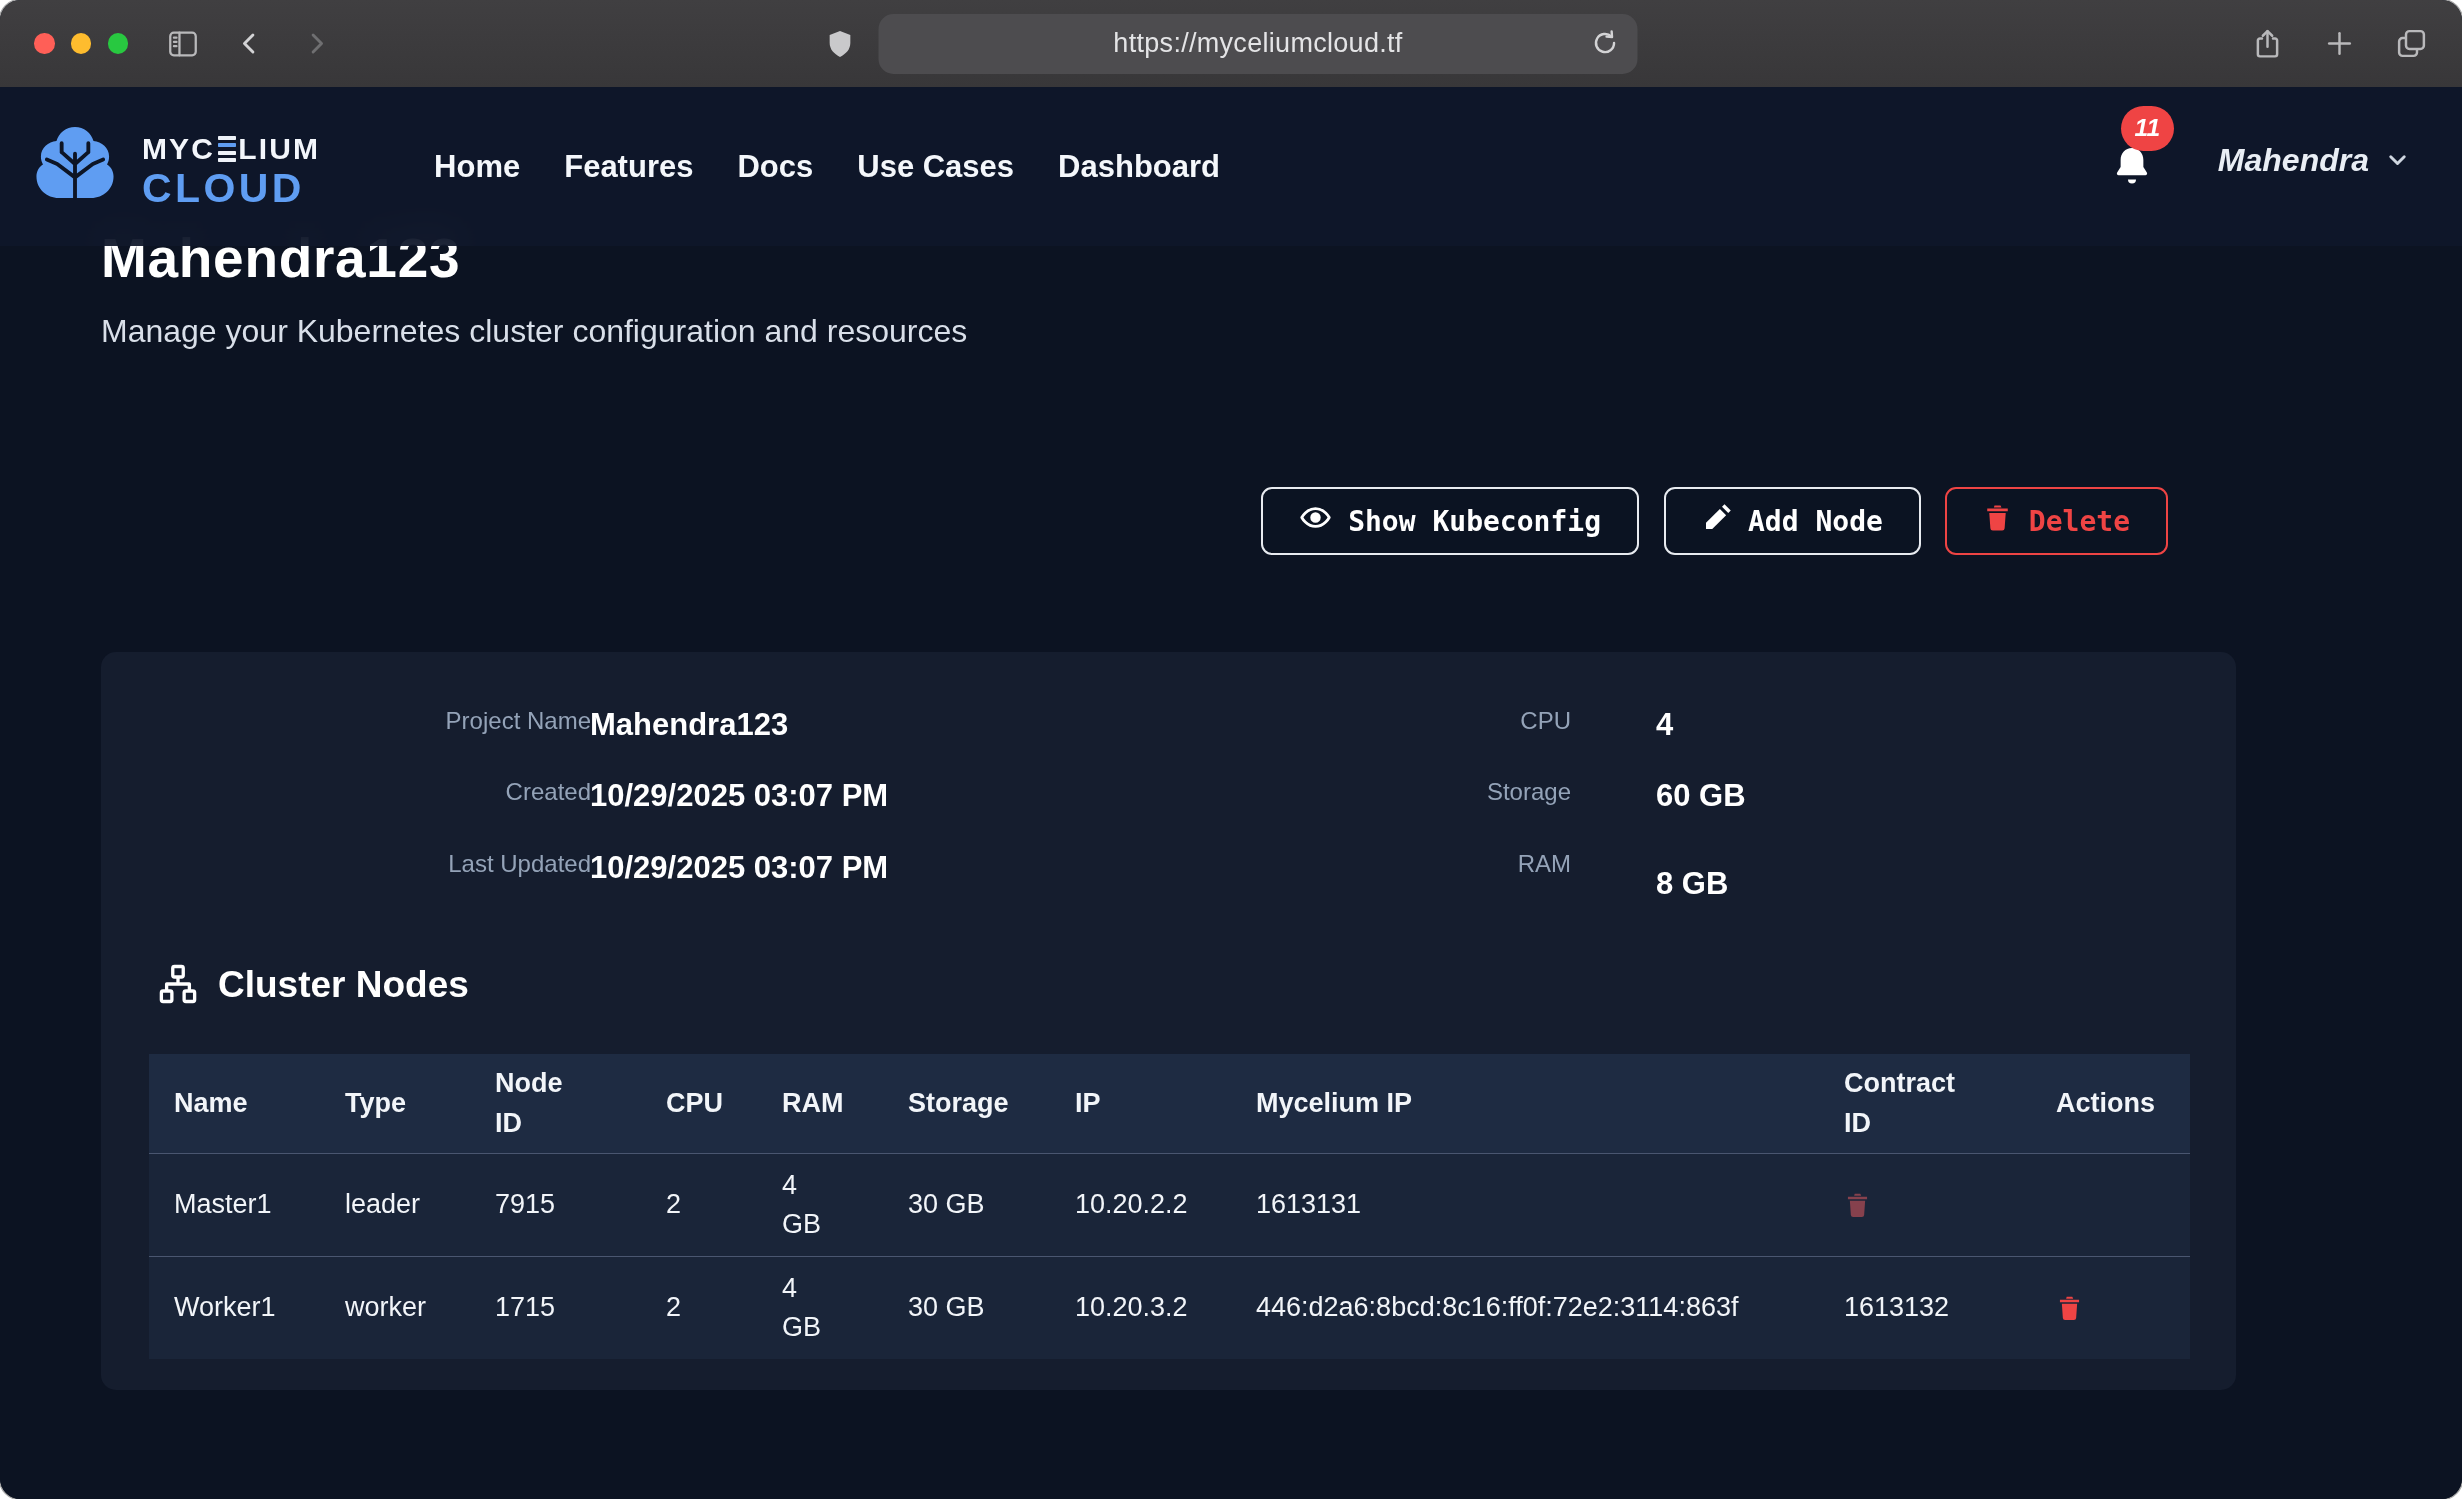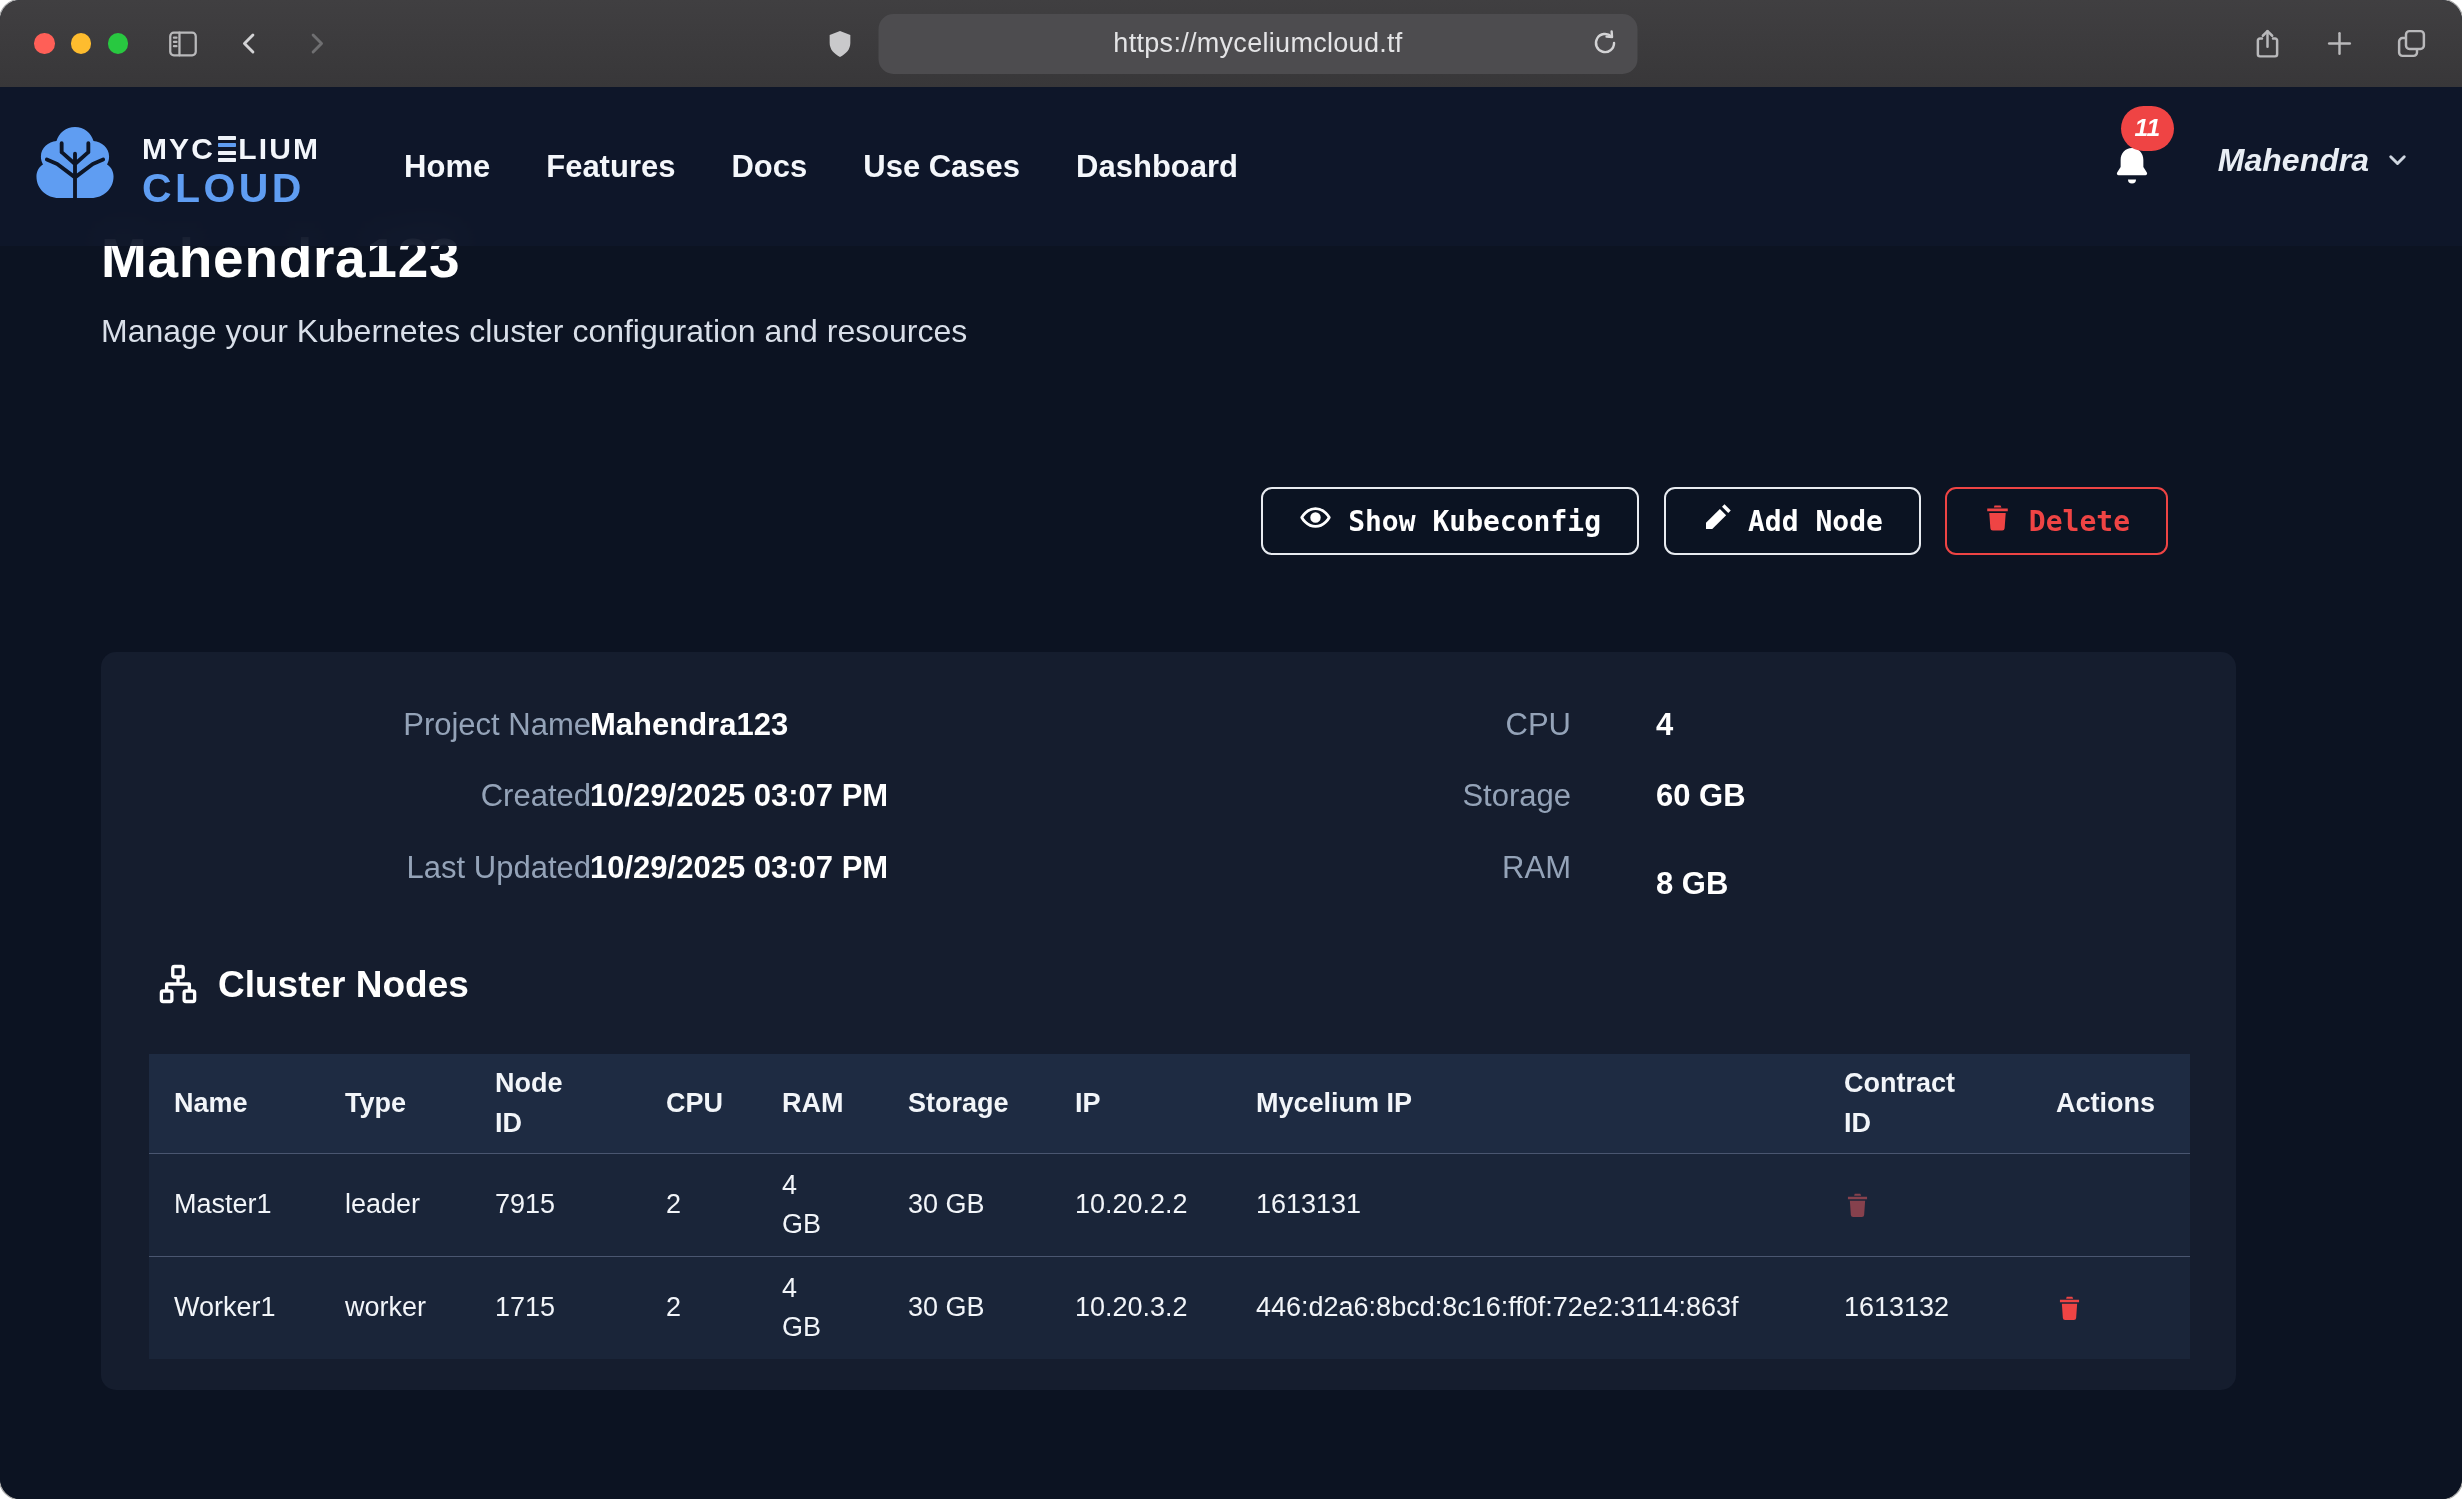--- a/index.html
+++ b/index.html
@@ -33,21 +33,21 @@
   .navbar{position:absolute;z-index:6;top:0;left:0;right:0;height:159px;
     background:rgba(15,23,42,0.88);backdrop-filter:blur(18px);-webkit-backdrop-filter:blur(18px);
     display:flex;align-items:center;padding:0 27px;}
   .brand{display:flex;align-items:flex-end;gap:19px;}
   .brand-text{display:flex;flex-direction:column;line-height:1;}
   .brand-l1{display:flex;align-items:center;font-weight:bold;color:#f3f6fb;font-size:30px;letter-spacing:2.1px;}
   .ebar{display:inline-flex;flex-direction:column;gap:3.4px;margin:0 2.7px;}
   .ebar i{width:18px;height:4.1px;background:#eef2f8;border-radius:0.7px;display:block;}
   .ebar i:nth-child(2){background:#5f9df2;}
   .brand-l2{font-weight:bold;color:#5f9df2;font-size:41px;letter-spacing:3.4px;margin-top:4.1px;}
-  .nav-links{display:flex;gap:56px;margin-left:84px;}
+  .nav-links{display:flex;gap:44px;margin-left:114px;}
   .nav-link{color:#f4f7fb;font-size:31px;font-weight:bold;cursor:pointer;}
   .nav-right{margin-left:auto;display:flex;align-items:flex-start;gap:64px;padding-right:24px;font-style:italic;}
   .bell-wrap{position:relative;color:#ffffff;cursor:pointer;}
   .badge{position:absolute;top:-36px;left:11px;min-width:53px;height:45px;border-radius:23px;
     background:#ef4444;color:#fff;font-size:24.6px;font-weight:bold;display:flex;align-items:center;justify-content:center;}
   .user-menu{display:flex;align-items:center;gap:15px;cursor:pointer;}
   .user-name{color:#e9eef5;font-size:32px;font-weight:bold;}
   .user-menu svg{color:#cfd6e0;}
   
   .page-title{position:absolute;left:101px;top:139px;margin:0;font-size:55px;font-weight:bold;color:#ffffff;letter-spacing:0.7px;z-index:1;}
@@ -55,21 +55,21 @@
   
   .actions-row{position:absolute;top:400px;right:294px;display:flex;gap:24.6px;z-index:1;}
   .btn{height:68px;display:flex;align-items:center;justify-content:flex-end;gap:16.4px;
     padding:0 36px;border-radius:11px;border:2.1px solid #e8ebf0;background:rgba(12,19,34,.2);
     color:#ffffff;font-family:"DejaVu Sans Mono",monospace;font-weight:bold;font-size:28px;cursor:pointer;}
   .btn svg{flex:none;}
   .btn-danger{border-color:#ef4444;color:#ef4444;}
   
   .card{position:absolute;left:101px;top:565px;width:2135px;height:738px;border-radius:15px;
     background:#151d2e;z-index:1;}
-  .info-label{position:absolute;width:383px;text-align:right;font-size:31px;color:#94a3b8;font-weight:500;}
+  .info-label{position:absolute;width:383px;text-align:right;font-size:24px;color:#94a3b8;font-weight:500;}
   .info-value{position:absolute;font-size:31px;color:#ffffff;font-weight:bold;}
   
   .cluster-head{position:absolute;left:56px;top:311px;display:flex;align-items:center;gap:19px;color:#ffffff;}
   .cluster-head-label{font-size:37px;font-weight:bold;}
   
   .ntable{position:absolute;left:48px;top:402px;width:2041px;}
   .trow{display:grid;grid-template-columns:171px 150px 171px 116px 126px 167px 181px 588px 212px 1fr;
     align-items:center;background:#1a2539;}
   .trow.head{height:99px;background:#1e2b42;font-weight:bold;}
   .trow.body-row{height:103px;border-top:1.4px solid #4a5670;}

